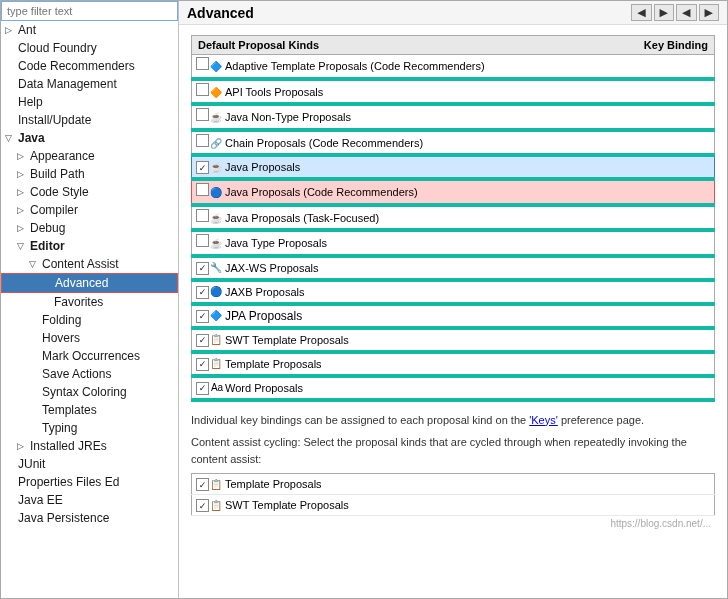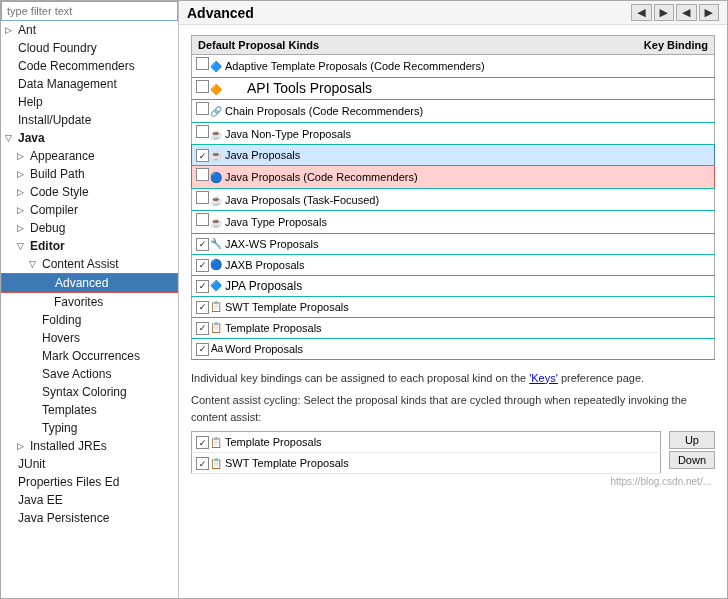--- a/index.html
+++ b/index.html
@@ -19,21 +19,21 @@
     .tree-item-indent-3 { padding-left: 40px; }
     .expand-icon { color: #444; font-size: 9px; width: 10px; display: inline-block; }
 
     
     .right-panel { flex: 1; display: flex; flex-direction: column; overflow: hidden; background: #fff; }
     .right-content { flex: 1; overflow-y: auto; padding: 10px 12px; }
     .section-title { font-size: 11px; color: #333; margin-bottom: 6px; }
     .proposals-table { width: 100%; border: 1px solid #aaa; border-collapse: collapse; margin-bottom: 10px; }
     .proposals-table th { background: #e8e8e8; padding: 3px 6px; text-align: left; font-size: 11px; font-weight: bold; border-bottom: 1px solid #aaa; }
     .proposals-table th:last-child { text-align: right; }
-    .proposals-table td { padding: 2px 4px; font-size: 11px; vertical-align: middle; border-bottom: 1px solid #14b8a6; }
+    .proposals-table td { padding: 2px 4px; font-size: 11px; vertical-align: middle; border-bottom: 4px solid #14b8a6; }
     .proposal-icon { width: 16px; height: 16px; display: inline-flex; align-items: center; justify-content: center; font-size: 10px; }
     .cb { width: 13px; height: 13px; border: 1px solid #888; background: #fff; display: inline-flex; align-items: center; justify-content: center; font-size: 9px; }
     .cb.checked { background: #fff; color: #1a1a1a; }
     .cb.checked::after { content: '✓'; }
     .row-highlighted { background: #ffd0d0 !important; border: 1.5px solid #e05050; }
     .row-highlighted-blue { background: #d0e8ff !important; border: 1.5px solid #3d7ab5; }
 
     
     .info-text { font-size: 11px; color: #333; margin-bottom: 6px; line-height: 1.5; }
     .info-link { color: #0000ee; text-decoration: underline; cursor: pointer; }
@@ -192,29 +192,29 @@
               <th>Default Proposal Kinds</th>
               <th style="width:80px;">Key Binding</th>
             </tr>
           </thead>
           <tbody id="proposals-tbody">
           <tr>
                 <td><span class="cb"></span><span class="proposal-icon">🔷</span><span style="font-size: 11px;">Adaptive Template Proposals (Code Recommenders)</span></td>
                 <td style="text-align: right;"></td>
               </tr>
               <tr>
-                <td><span class="cb"></span><span class="proposal-icon">🔶</span><span style="font-size: 14px; margin-left: 22px;">API Tools Proposals</span></td>
+                <td><span class="cb"></span><span class="proposal-icon">🔶</span><span style="font-size: 11px;">API Tools Proposals</span></td>
+                <td style="text-align: right;"></td>
+              </tr>
+              <tr>
+                <td><span class="cb"></span><span class="proposal-icon">☕</span><span style="font-size: 11px;">Java Non-Type Proposals</span></td>
                 <td style="text-align: right;"></td>
               </tr>
               <tr>
                 <td><span class="cb"></span><span class="proposal-icon">🔗</span><span style="font-size: 11px;">Chain Proposals (Code Recommenders)</span></td>
-                <td style="text-align: right;"></td>
-              </tr>
-              <tr>
-                <td><span class="cb"></span><span class="proposal-icon">☕</span><span style="font-size: 11px;">Java Non-Type Proposals</span></td>
                 <td style="text-align: right;"></td>
               </tr>
               <tr class="row-highlighted-blue">
                 <td><span class="cb checked"></span><span class="proposal-icon">☕</span><span style="font-size: 11px;">Java Proposals</span></td>
                 <td style="text-align: right;"></td>
               </tr>
               <tr class="row-highlighted">
                 <td><span class="cb"></span><span class="proposal-icon">🔵</span><span style="font-size: 11px;">Java Proposals (Code Recommenders)</span></td>
                 <td style="text-align: right;"></td>
               </tr>
@@ -267,22 +267,18 @@
             <tbody id="cycling-tbody">
             <tr>
                   <td><span class="cb checked"></span><span class="proposal-icon">📋</span><span style="font-size: 11px;">Template Proposals</span></td>
                 </tr>
                 <tr>
                   <td><span class="cb checked"></span><span class="proposal-icon">📋</span><span style="font-size: 11px;">SWT Template Proposals</span></td>
                 </tr>
               </tbody>
           </table>
         </div>
-        <div class="up-down-btns">
-          <button class="up-down-btn">Up</button>
-          <button class="up-down-btn">Down</button>
-        </div>
       </div>
 
       <div class="watermark">https://blog.csdn.net/...</div>
     </div>
   </div>
 </div>
 
 </body></html>

